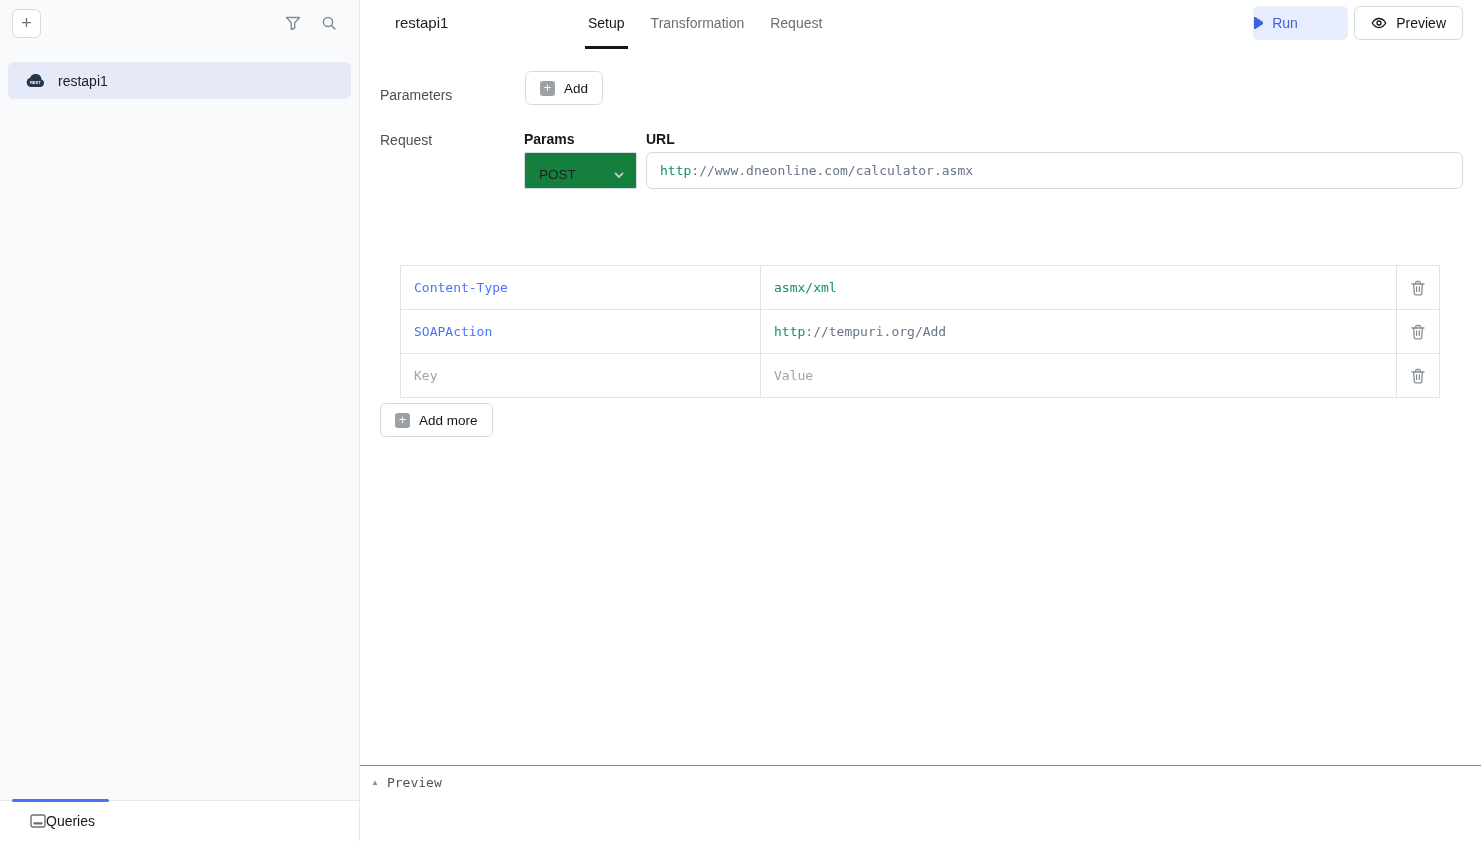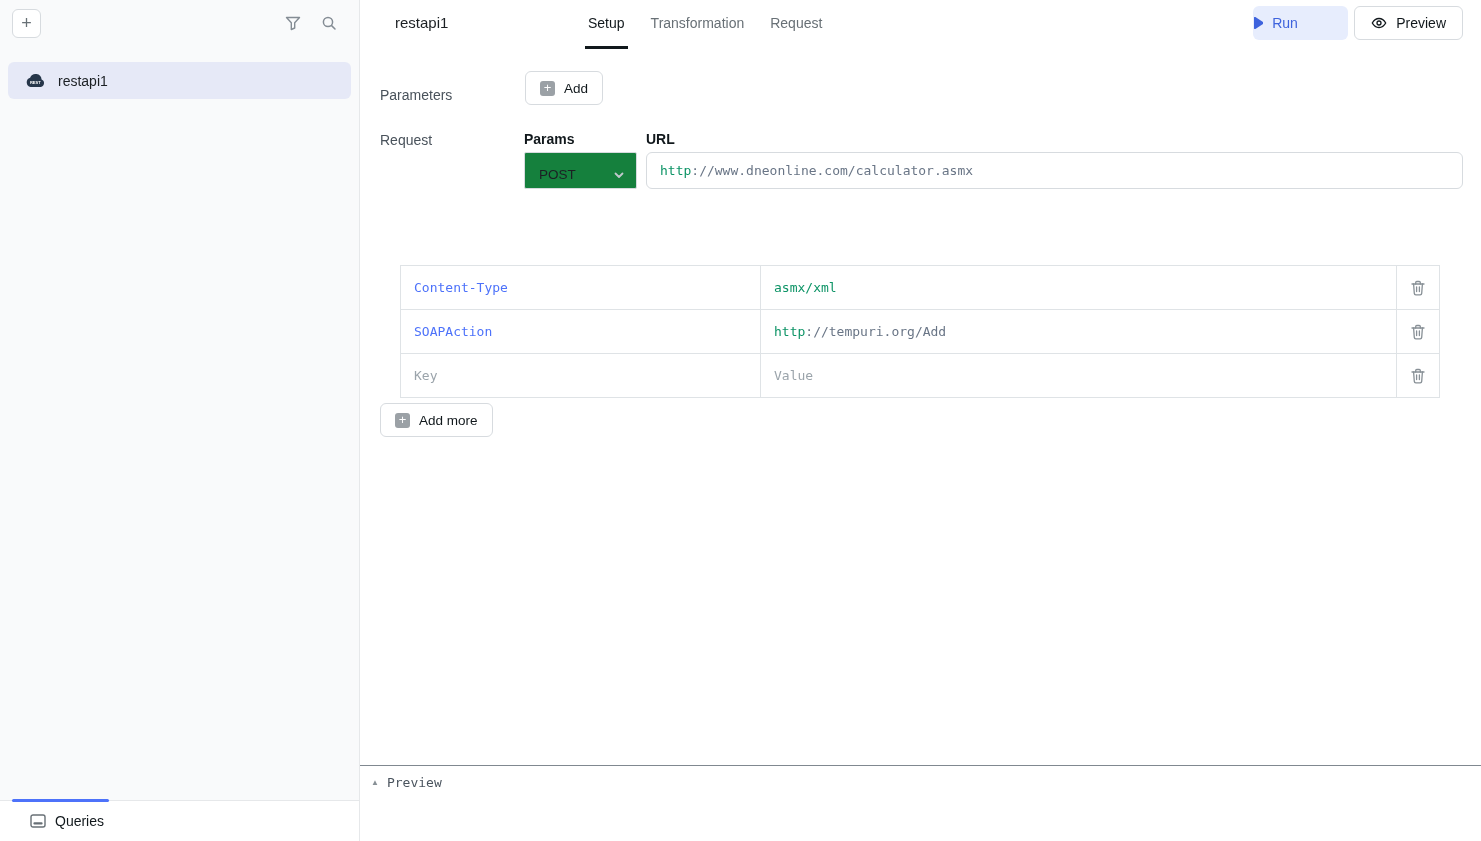--- a/index.html
+++ b/index.html
@@ -25,21 +25,21 @@
   .sb-list { padding:16px 8px 0 8px; }
   .sb-item { height:37px; border-radius:6px; display:flex; align-items:center;
              padding:0 16px; gap:12px; margin-bottom:8px; cursor:pointer; }
   .sb-item.selected { background:#e6e9f7; }
   .sb-item-label { font-size:14px; color:#1c2024; }
   .sb-item.selected .sb-item-label { font-weight:500; }
   .sb-item-icon { width:22px; display:flex; justify-content:center; }
 
   .sb-bottom { position:absolute; bottom:0; left:0; width:359px; height:41px; background:#fff;
                border-top:1px solid #e6e8ea; display:flex; align-items:center;
-               padding-left:30px; gap:9px; cursor:pointer; }
+               padding-left:30px; cursor:pointer; }
   .sb-bottom-indicator { position:absolute; top:-2px; left:12px; width:97px; height:3px;
                background:#4d72fa; border-radius:2px; }
   .sb-bottom-label { font-size:14px; font-weight:500; color:#11181c; }
 
   
   .main { position:absolute; left:360px; top:0; right:0; bottom:0; background:#fff; }
 
   .main-header { position:relative; height:49px; }
   .mh-title { position:absolute; left:35px; top:14px; font-size:15px; font-weight:500; color:#1c2024; }
   .mh-tabs { position:absolute; left:225px; top:0; height:49px; display:flex; gap:20px; }

